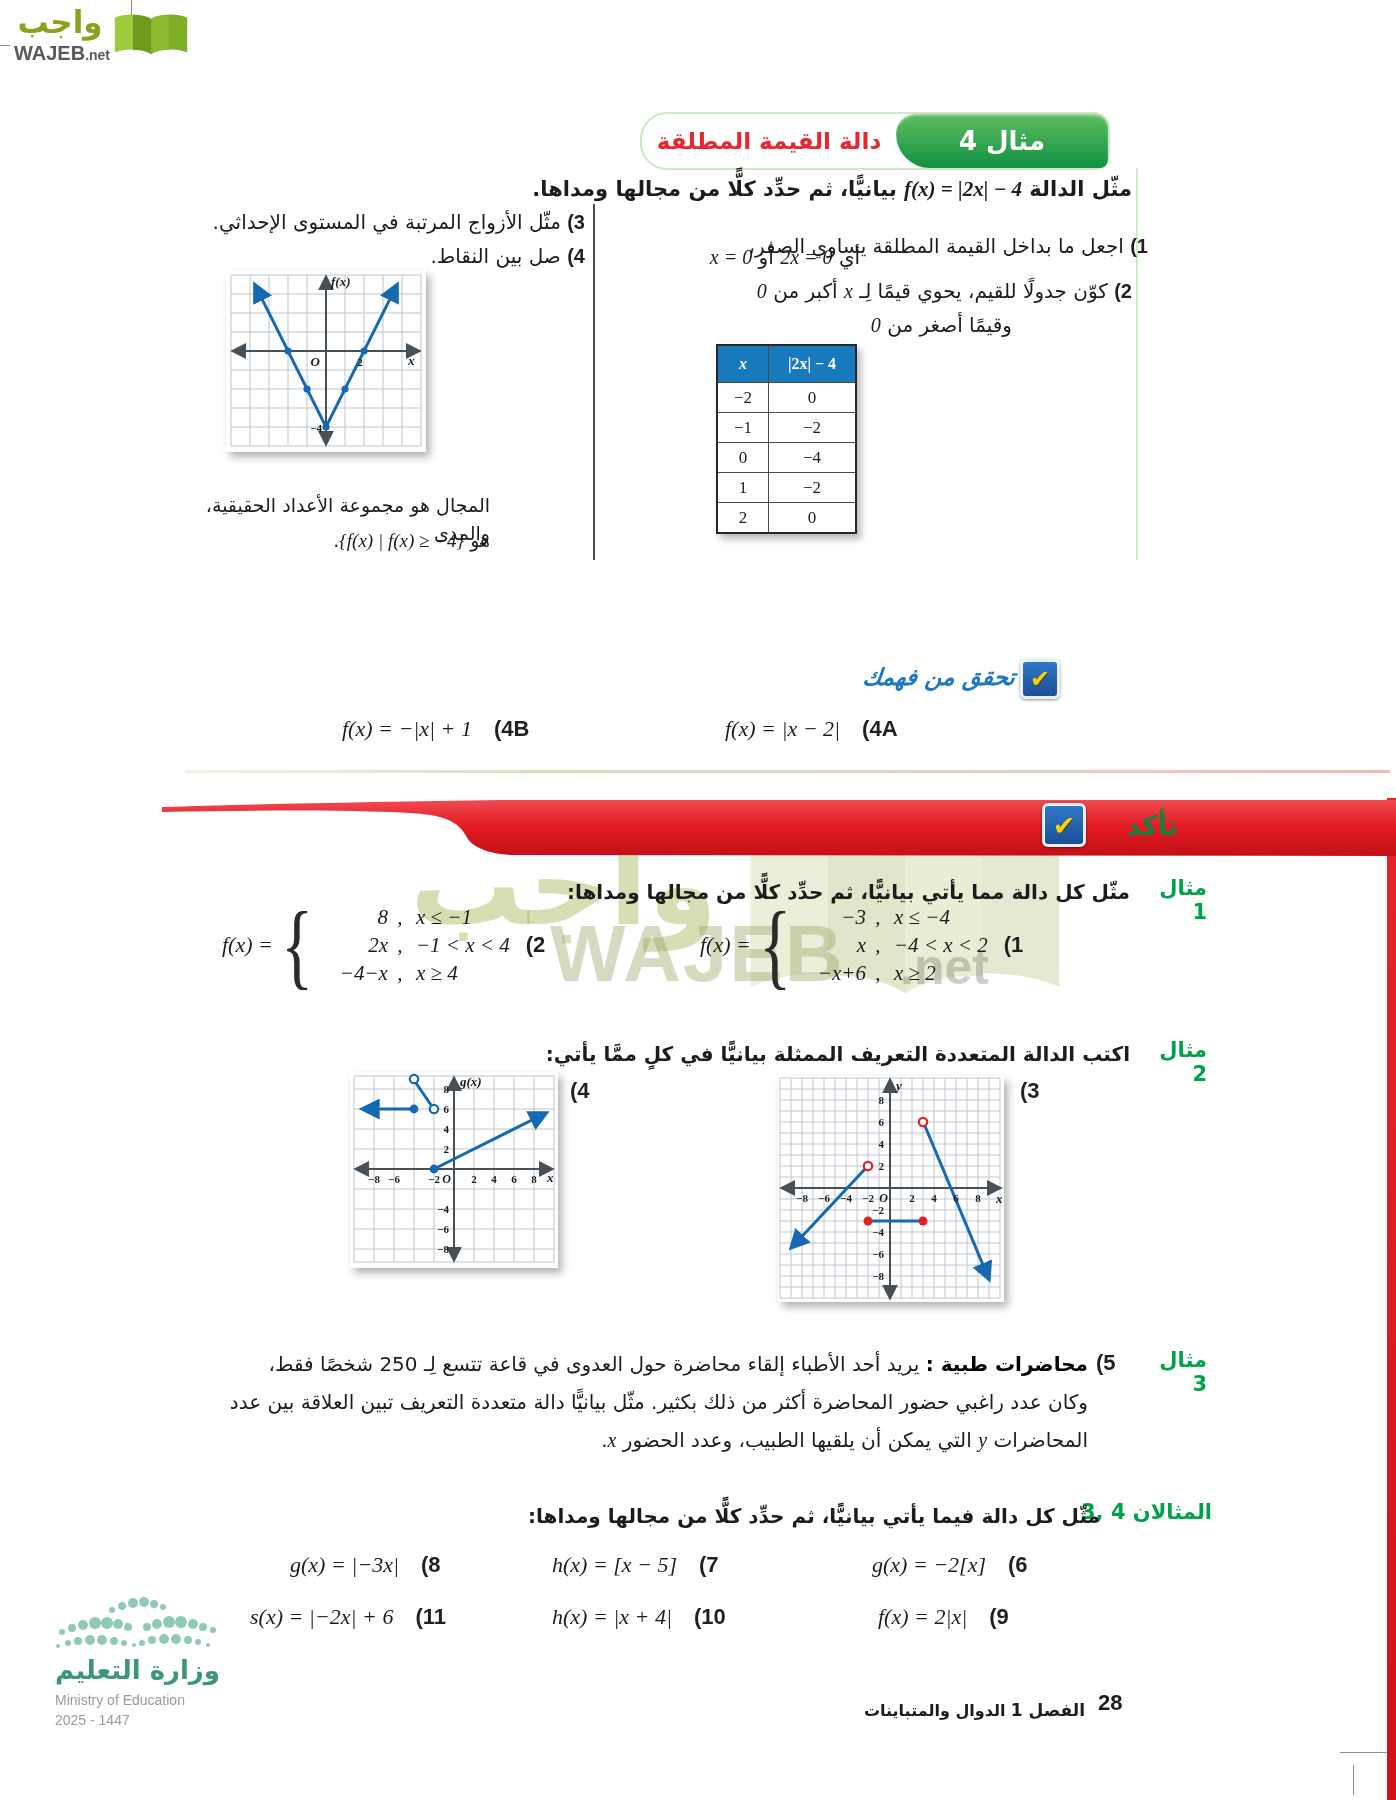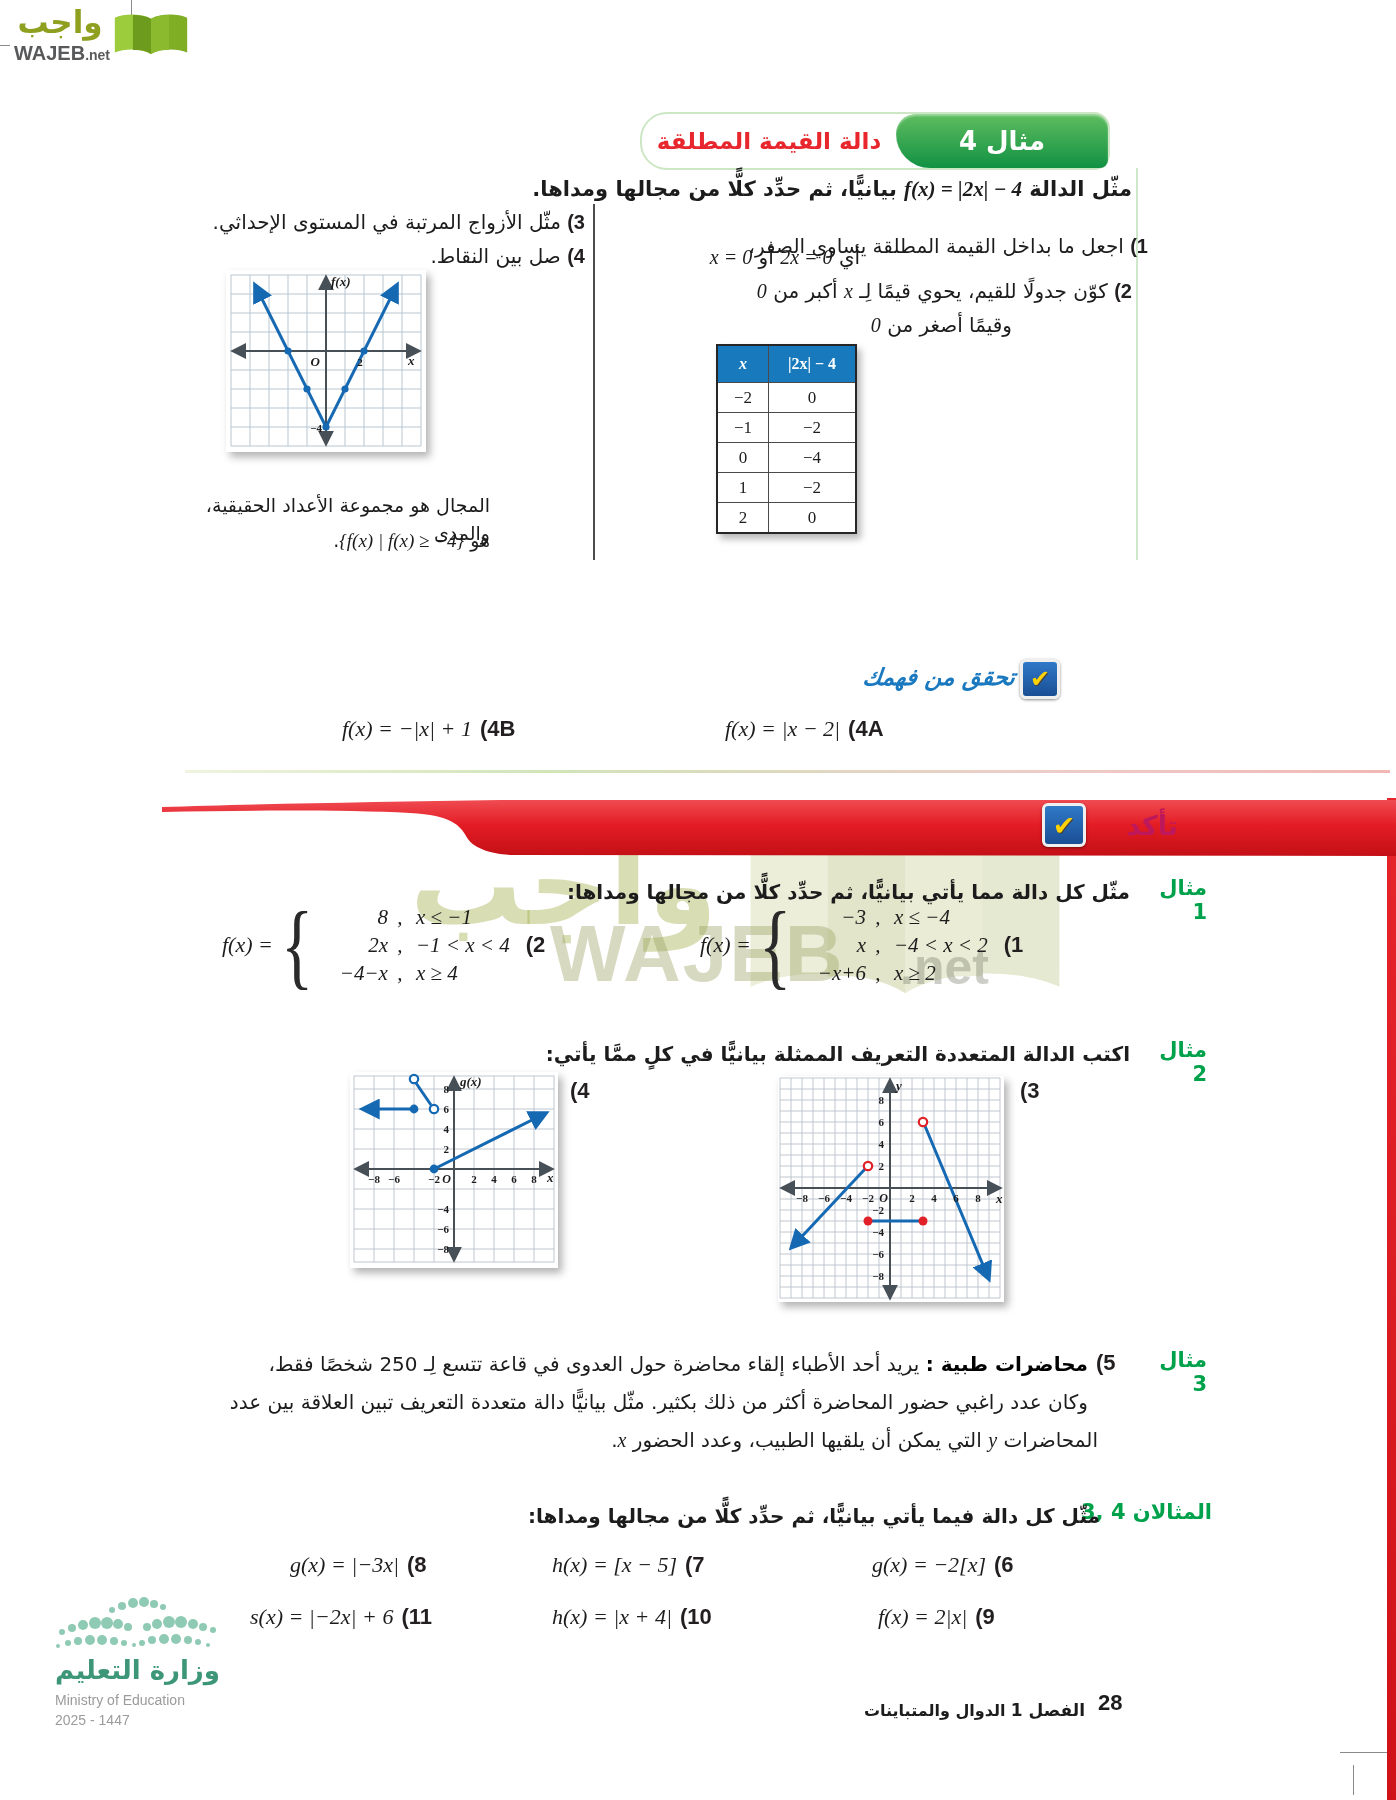--- a/index.html
+++ b/index.html
@@ -48,21 +48,21 @@
   .pw-fx{font-family:"Liberation Serif",serif;font-style:italic;font-size:22px;margin-right:5px;}
   .brace{font:400 96px/0.9 "Liberation Serif",serif;transform:scaleX(.7);color:#2a2a2a;margin:0 -4px;}
   .pw-rows{display:flex;flex-direction:column;gap:3px;margin-left:6px;
            font-family:"Liberation Serif",serif;font-style:italic;font-size:21px;}
   .pw-row{display:flex;align-items:baseline;}
   .pw-val{width:66px;text-align:right;}
   .pw-comma{width:24px;text-align:center;}
   .pw-cond{text-align:left;padding-left:4px;white-space:nowrap;}
   .pw .plabel{font-size:22px;margin-left:16px;align-self:center;}
 
-  .prob{display:flex;direction:ltr;align-items:center;gap:8px;text-align:center;}
+  .prob{display:flex;direction:ltr;align-items:center;gap:22px;text-align:center;}
   .prob .math{font-size:22px;}
   .prob .plabel{font-size:22px;}
 
   svg text{font-family:"Liberation Serif",serif;fill:#1c1c1c;}
   .tick{font-size:11px;font-weight:bold;}
   .axlab{font-size:13px;font-weight:bold;font-style:italic;}
 
   .hairline{background:linear-gradient(90deg,#eef3de,#cfe3b4 30%,#ecc9c6 72%,#f0b4b1);opacity:.95;}
   .redbar{background:linear-gradient(180deg,#e6252b,#cf1218);}
   .cropmark{background:#8a8a8a;}
@@ -233,21 +233,21 @@
           <stop offset="0" stop-color="#f04b52"></stop>
           <stop offset="0.45" stop-color="#e31c24"></stop>
           <stop offset="1" stop-color="#c40f16"></stop>
         </linearGradient>
       </defs>
     <path d="M2,9 L2,14 C90,12 190,12 250,15 C292,17 300,28 306,38 C312,50 330,56 352,57 L1236,58 L1236,2 L340,2 C220,4 90,6 2,9 Z" fill="url(#redg)"></path>
   </svg>
   <div class="abs check-icon" style="left:1042px;top:803px;width:38px;height:38px;z-index:2;">
       <span style="font-size:27px;">✔</span>
     </div>
-  <div class="abs rtl" style="left:1088px;top:810px;width:90px;color:#be185d;font-weight:bold;font-size:27px;z-index:2;">تأكد</div>
+  <div class="abs rtl" style="left:1088px;top:810px;width:90px;color:#15803d;font-weight:bold;font-size:27px;z-index:2;">تأكد</div>
   <div class="abs redbar" style="left:1387px;top:798px;width:9px;height:1002px;"></div>
 
   <div class="abs exlabel rtl" style="left:1143px;top:876px;width:64px;z-index:1;">مثال 1</div>
   <div class="abs rtl ar arb right" style="left:420px;top:878px;width:710px;z-index:1;">مثّل كل دالة مما يأتي بيانيًّا، ثم حدِّد كلًّا من مجالها ومداها:</div>
 
   <div class="abs pw" style="left:700px;top:902px;z-index:1;">
     <span class="pw-fx">f(x) =</span>
     <span class="brace">{</span>
     <span class="pw-rows">
       <span class="pw-row">
@@ -384,21 +384,21 @@
     </svg>
   </div>
 
   <div class="abs exlabel rtl" style="left:1143px;top:1348px;width:64px;">مثال 3</div>
   <span class="abs plabel" style="left:1096px;top:1350px;font-size:22px;">(5</span>
   <div class="abs rtl ar right" style="left:158px;top:1350px;width:930px;">
     <span style="color:#000000;font-weight:bold;">محاضرات طبية :</span>
     <span>يريد أحد الأطباء إلقاء محاضرة حول العدوى في قاعة تتسع لِـ 250 شخصًا فقط،</span>
   </div>
   <div class="abs rtl ar right" style="left:138px;top:1388px;width:950px;">وكان عدد راغبي حضور المحاضرة أكثر من ذلك بكثير. مثّل بيانيًّا دالة متعددة التعريف تبين العلاقة بين عدد</div>
-  <div class="abs rtl ar right" style="left:148px;top:1426px;width:950px;">
+  <div class="abs rtl ar right" style="left:138px;top:1426px;width:950px;">
     <span>المحاضرات</span>
     <span class="math">y</span>
     <span>التي يمكن أن يلقيها الطبيب، وعدد الحضور</span>
     <span class="math">x</span><span>.</span>
   </div>
 
   <div class="abs exlabel rtl" style="left:1108px;top:1500px;width:104px;white-space:nowrap;">
     <span>المثالان</span>
     <span style="direction:ltr;unicode-bidi:isolate;">3, 4</span>
   </div>

